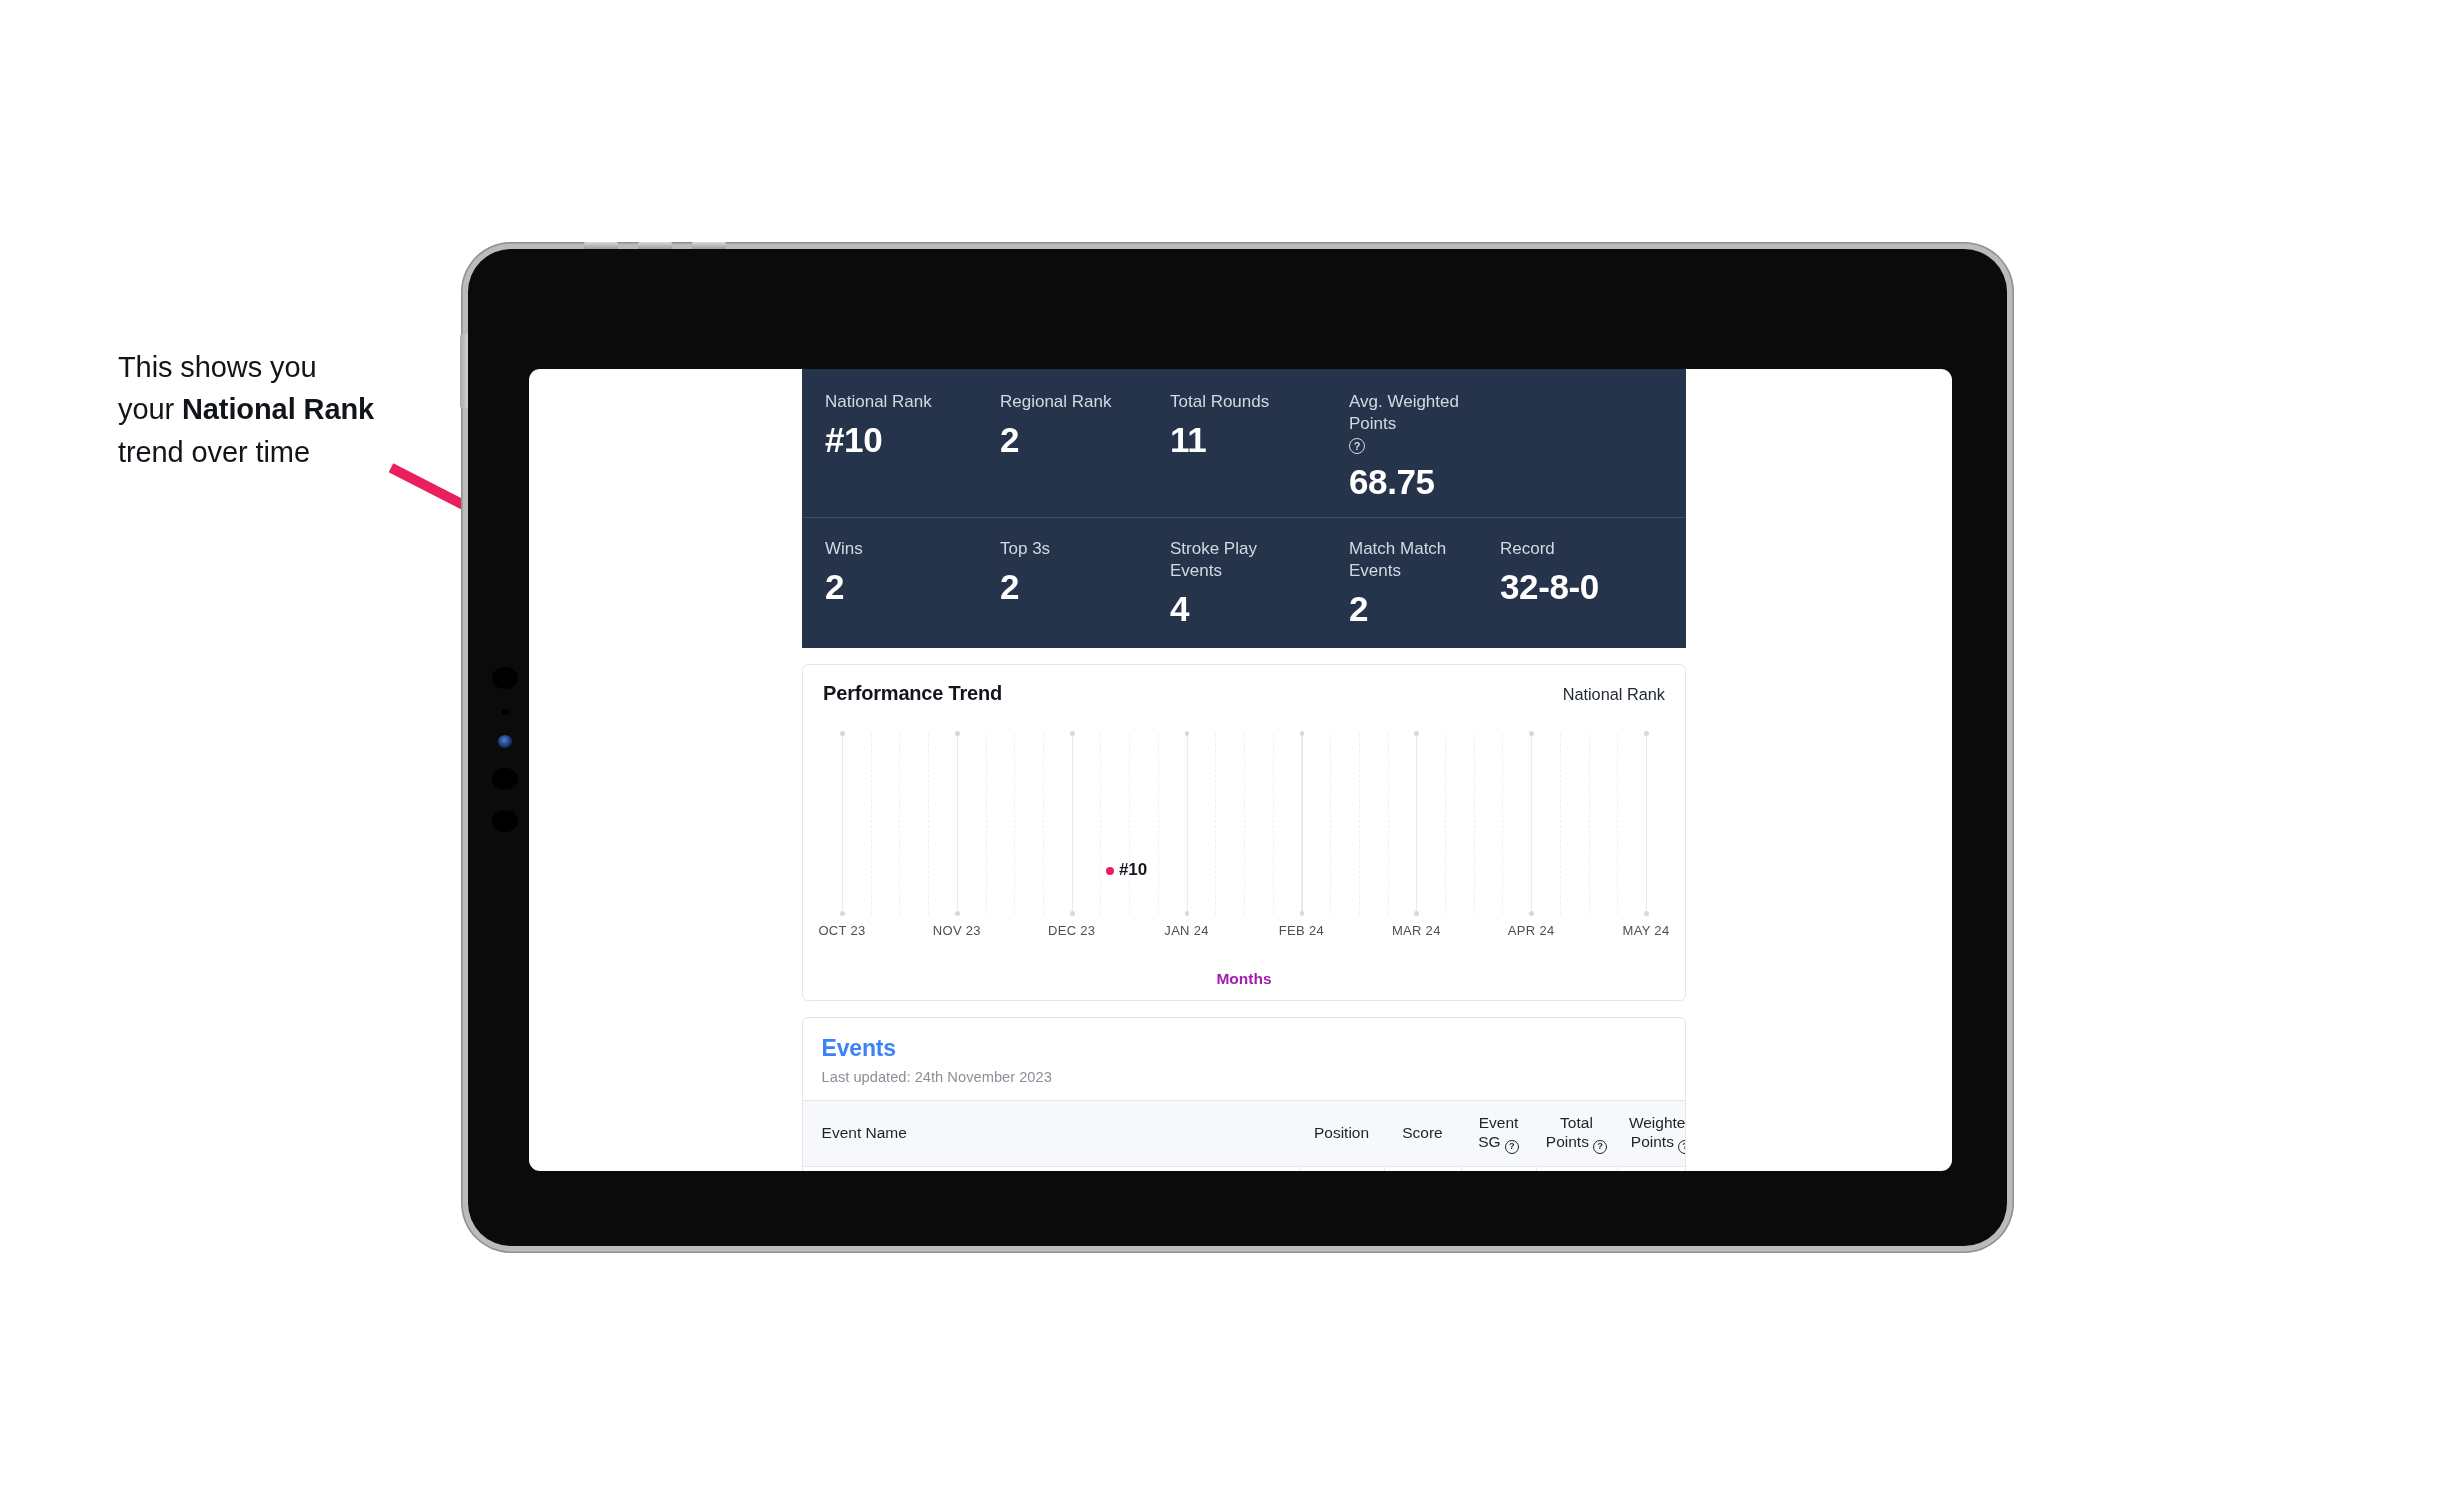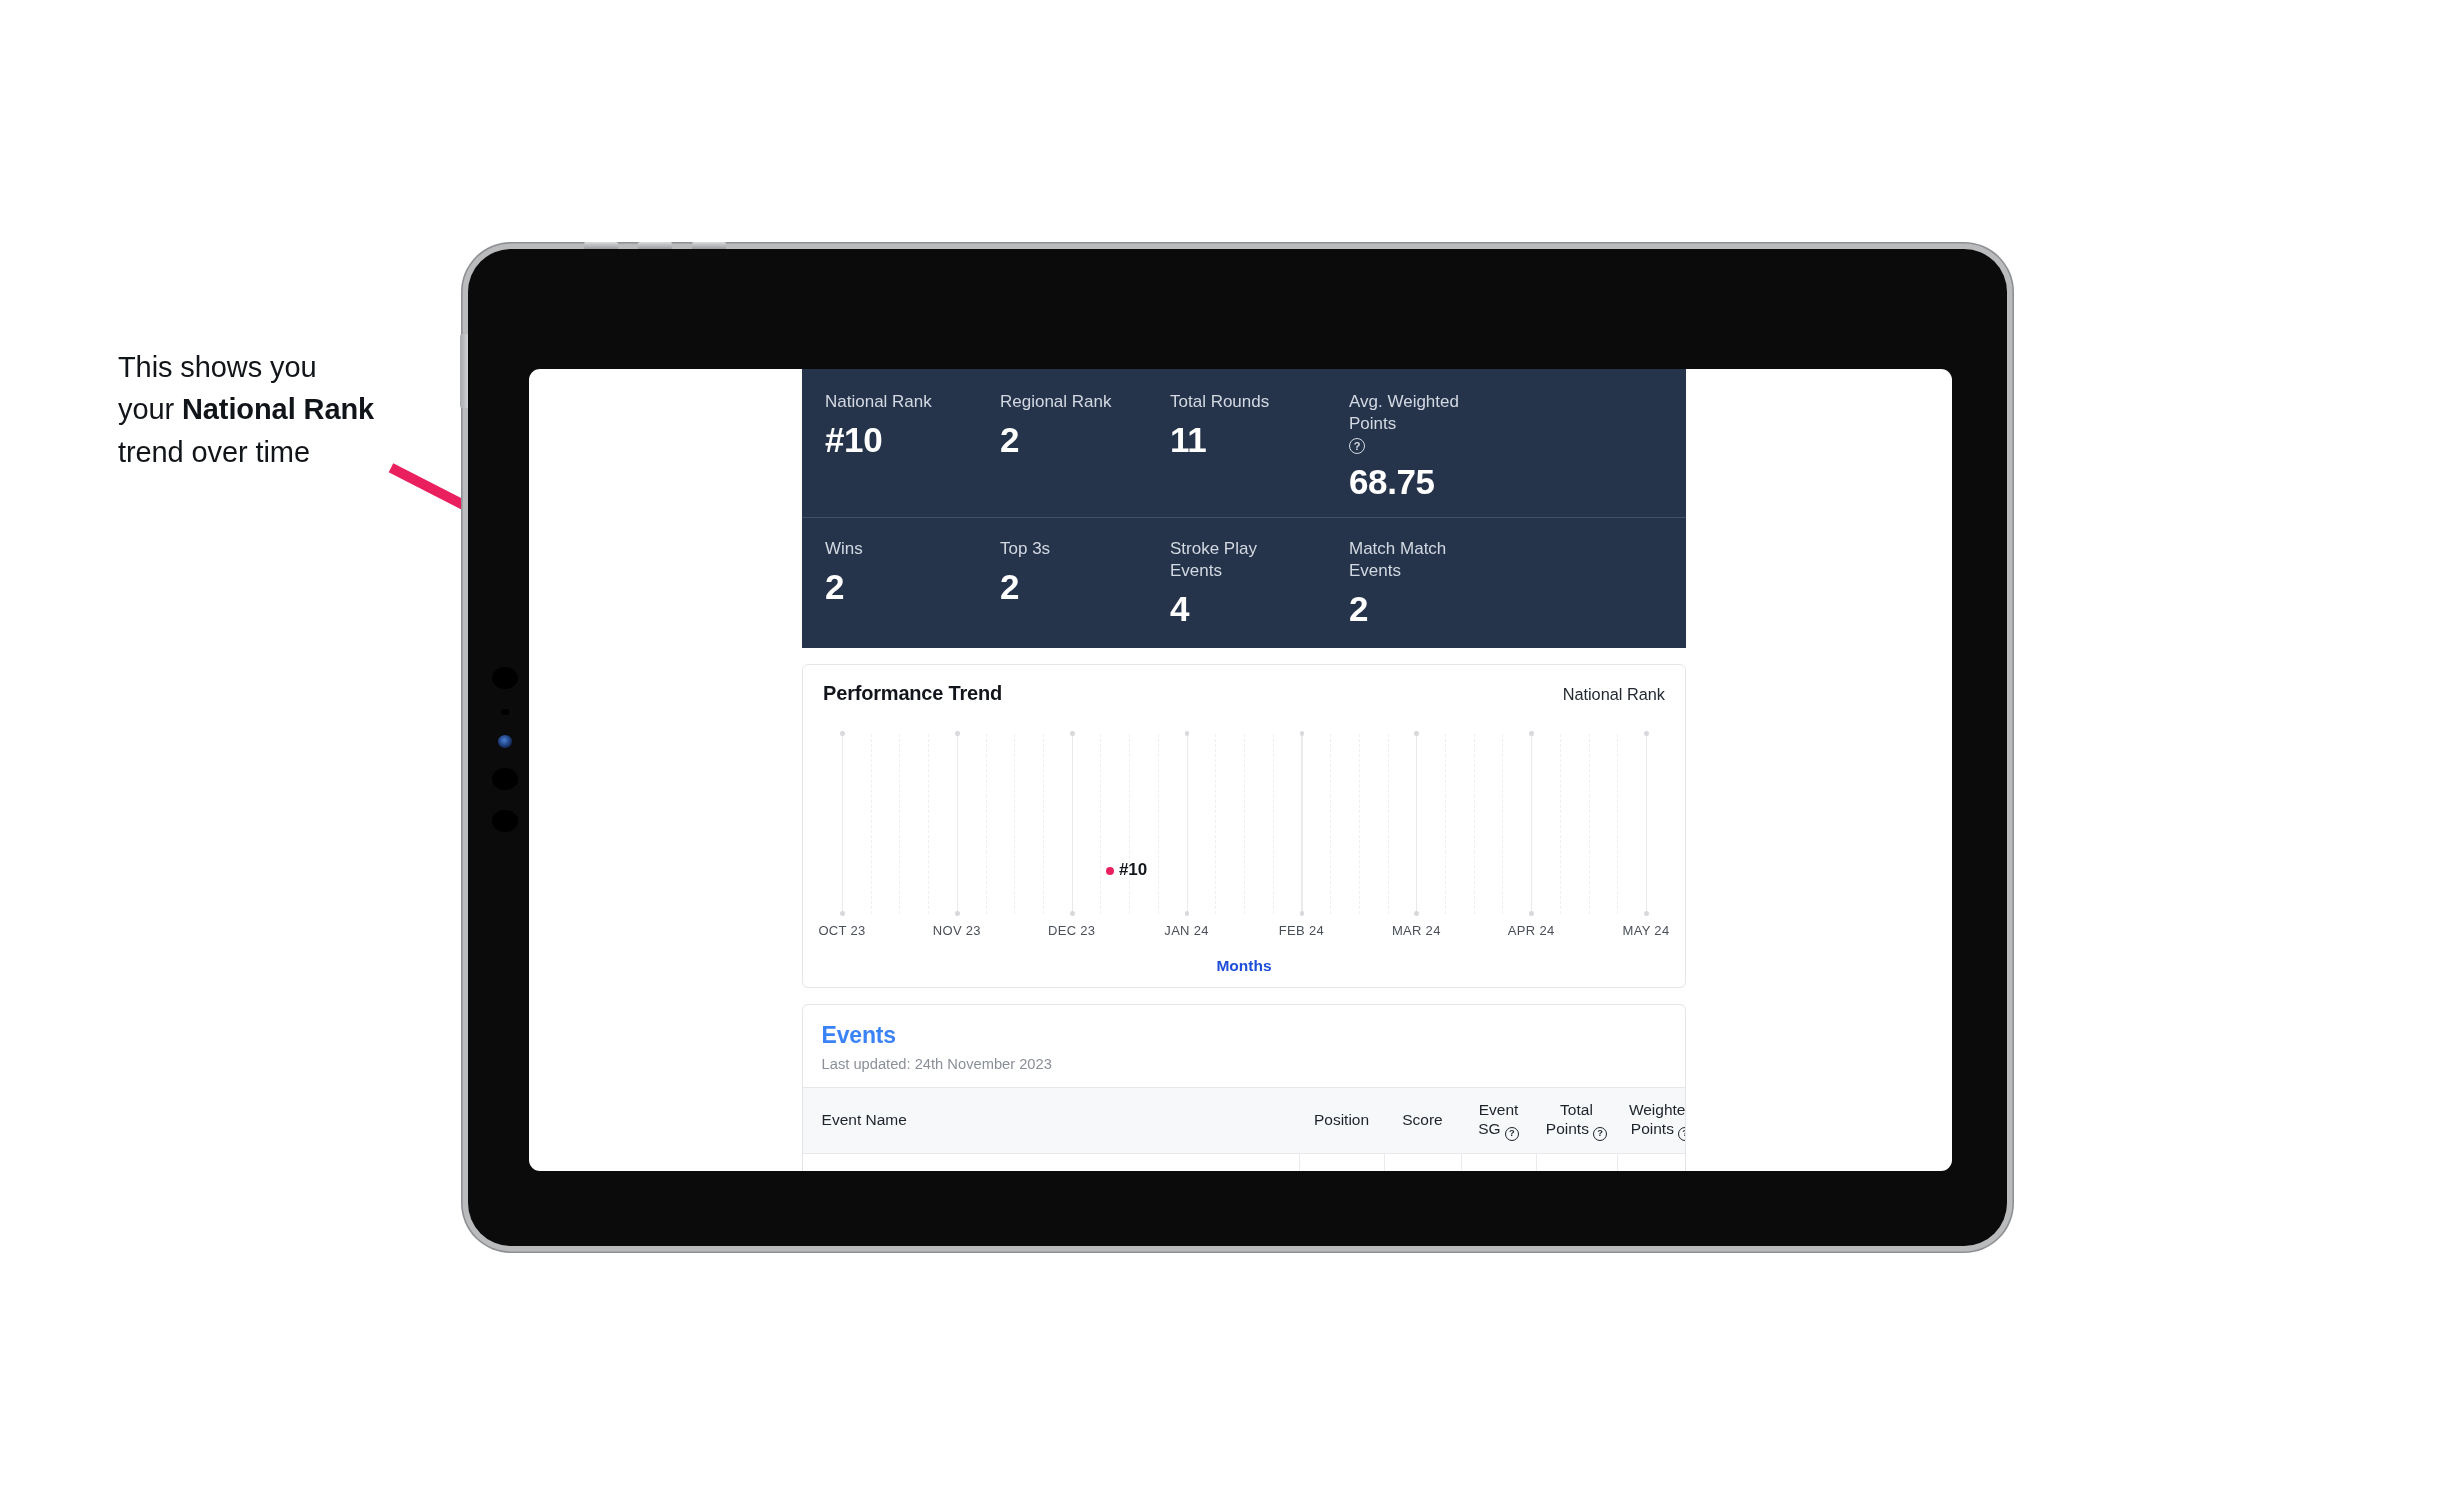--- a/index.html
+++ b/index.html
@@ -251,25 +251,25 @@
   .x-tick {
     position: absolute;
     top: 0;
     transform: translateX(-50%);
     font-size: 13px;
     letter-spacing: 0.3px;
     color: #4a5059;
     white-space: nowrap;
   }
   .axis-title {
-    margin-top: 11px;
+    margin-top: 24px;
     text-align: center;
     font-size: 15.5px;
     font-weight: 700;
-    color: #1d4ed8;
+    color: #a21caf;
   }
 
   
   .events-card { overflow: hidden; }
   .events-head { padding: 17px 18.6px 15.5px 18.6px; }
   .events-title {
     font-size: 23px;
     font-weight: 700;
     color: #3b82f6;
     letter-spacing: -0.2px;
@@ -414,20 +414,26 @@
             <div class="stat-label">
                 <span class="lbl-text">Stroke Play Events</span>
               </div>
             <div class="stat-value">4</div>
           </div>
           <div class="stat">
             <div class="stat-label">
                 <span class="lbl-text">Match Match Events</span>
               </div>
             <div class="stat-value">2</div>
+          </div>
+          <div class="stat">
+            <div class="stat-label">
+                <span class="lbl-text">Record</span>
+              </div>
+            <div class="stat-value">32-8-0</div>
           </div>
         </div>
       </div>
 
       <div class="card-top-gap"></div>
 
       <div class="card chart-card">
         <div class="chart-head">
           <div class="chart-title">Performance Trend</div>
           <div class="chart-legend">National Rank</div>

